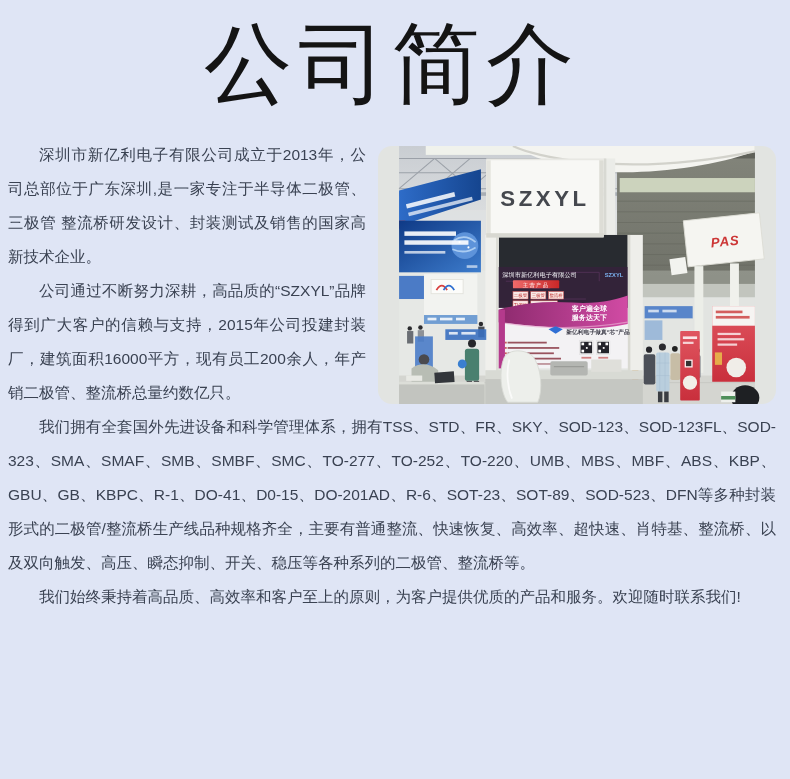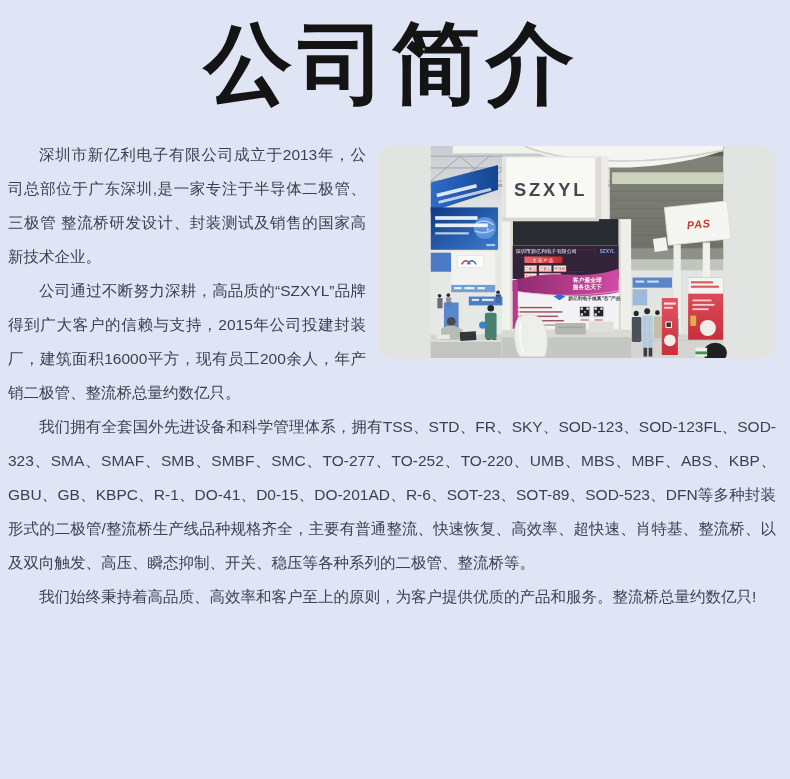--- a/index.html
+++ b/index.html
@@ -4,31 +4,31 @@
 <style>
   html,body{margin:0;padding:0;}
   .page{
     width:790px;height:779px;box-sizing:border-box;
     background:#dfe5f5;overflow:hidden;
     padding:0 14px 0 8px;
     font-family:"Liberation Sans","DejaVu Sans",sans-serif;
   }
   .title{
     margin:6px 0 16px;text-align:center;
-    font-size:88px;line-height:1.32;font-weight:bold;
+    font-size:88px;line-height:1.32;font-weight:normal;
     letter-spacing:6px;color:#141414;
     font-family:"Liberation Sans","DejaVu Sans",sans-serif;
   }
   .content{color:#3a4252;}
   .content p{
     margin:0;font-size:15.5px;line-height:34px;
     text-align:justify;text-indent:2em;color:#3a4252;
   }
   .photo-fig{
-    float:right;width:398px;height:212px;
+    float:right;width:398px;height:258px;
     margin:8px 0 6px 12px;border-radius:14px;overflow:hidden;
     background:#e2e4e1;
   }
   .photo-fig svg{display:block;width:100%;height:100%;}
   .svgtxt{font-family:"Liberation Sans","DejaVu Sans",sans-serif;}
 </style>
 </head>
 <body>
 
 <div class="page">
@@ -339,15 +339,15 @@
           <ellipse cx="389" cy="283" rx="16" ry="14" fill="#1e2023"></ellipse>
           <rect x="362" y="276" width="16" height="12" fill="#eef0ec"></rect>
           <rect x="362" y="281" width="16" height="4" fill="#4f8f5a"></rect>
         </g>
       </svg>
     </figure>
 
     <p>深圳市新亿利电子有限公司成立于2013年，公司总部位于广东深圳,是一家专注于半导体二极管、三极管 整流桥研发设计、封装测试及销售的国家高新技术企业。</p>
     <p>公司通过不断努力深耕，高品质的“SZXYL”品牌得到广大客户的信赖与支持，2015年公司投建封装厂，建筑面积16000平方，现有员工200余人，年产销二极管、整流桥总量约数亿只。</p>
     <p>我们拥有全套国外先进设备和科学管理体系，拥有TSS、STD、FR、SKY、SOD-123、SOD-123FL、SOD-323、SMA、SMAF、SMB、SMBF、SMC、TO-277、TO-252、TO-220、UMB、MBS、MBF、ABS、KBP、GBU、GB、KBPC、R-1、DO-41、D0-15、DO-201AD、R-6、SOT-23、SOT-89、SOD-523、DFN等多种封装形式的二极管/整流桥生产线品种规格齐全，主要有普通整流、快速恢复、高效率、超快速、肖特基、整流桥、以及双向触发、高压、瞬态抑制、开关、稳压等各种系列的二极管、整流桥等。</p>
-    <p>我们始终秉持着高品质、高效率和客户至上的原则，为客户提供优质的产品和服务。整流桥总量约数亿只!</p>
+    <p>我们始终秉持着高品质、高效率和客户至上的原则，为客户提供优质的产品和服务。欢迎随时联系我们!</p>
   </div>
 </div>
 
 </body></html>

